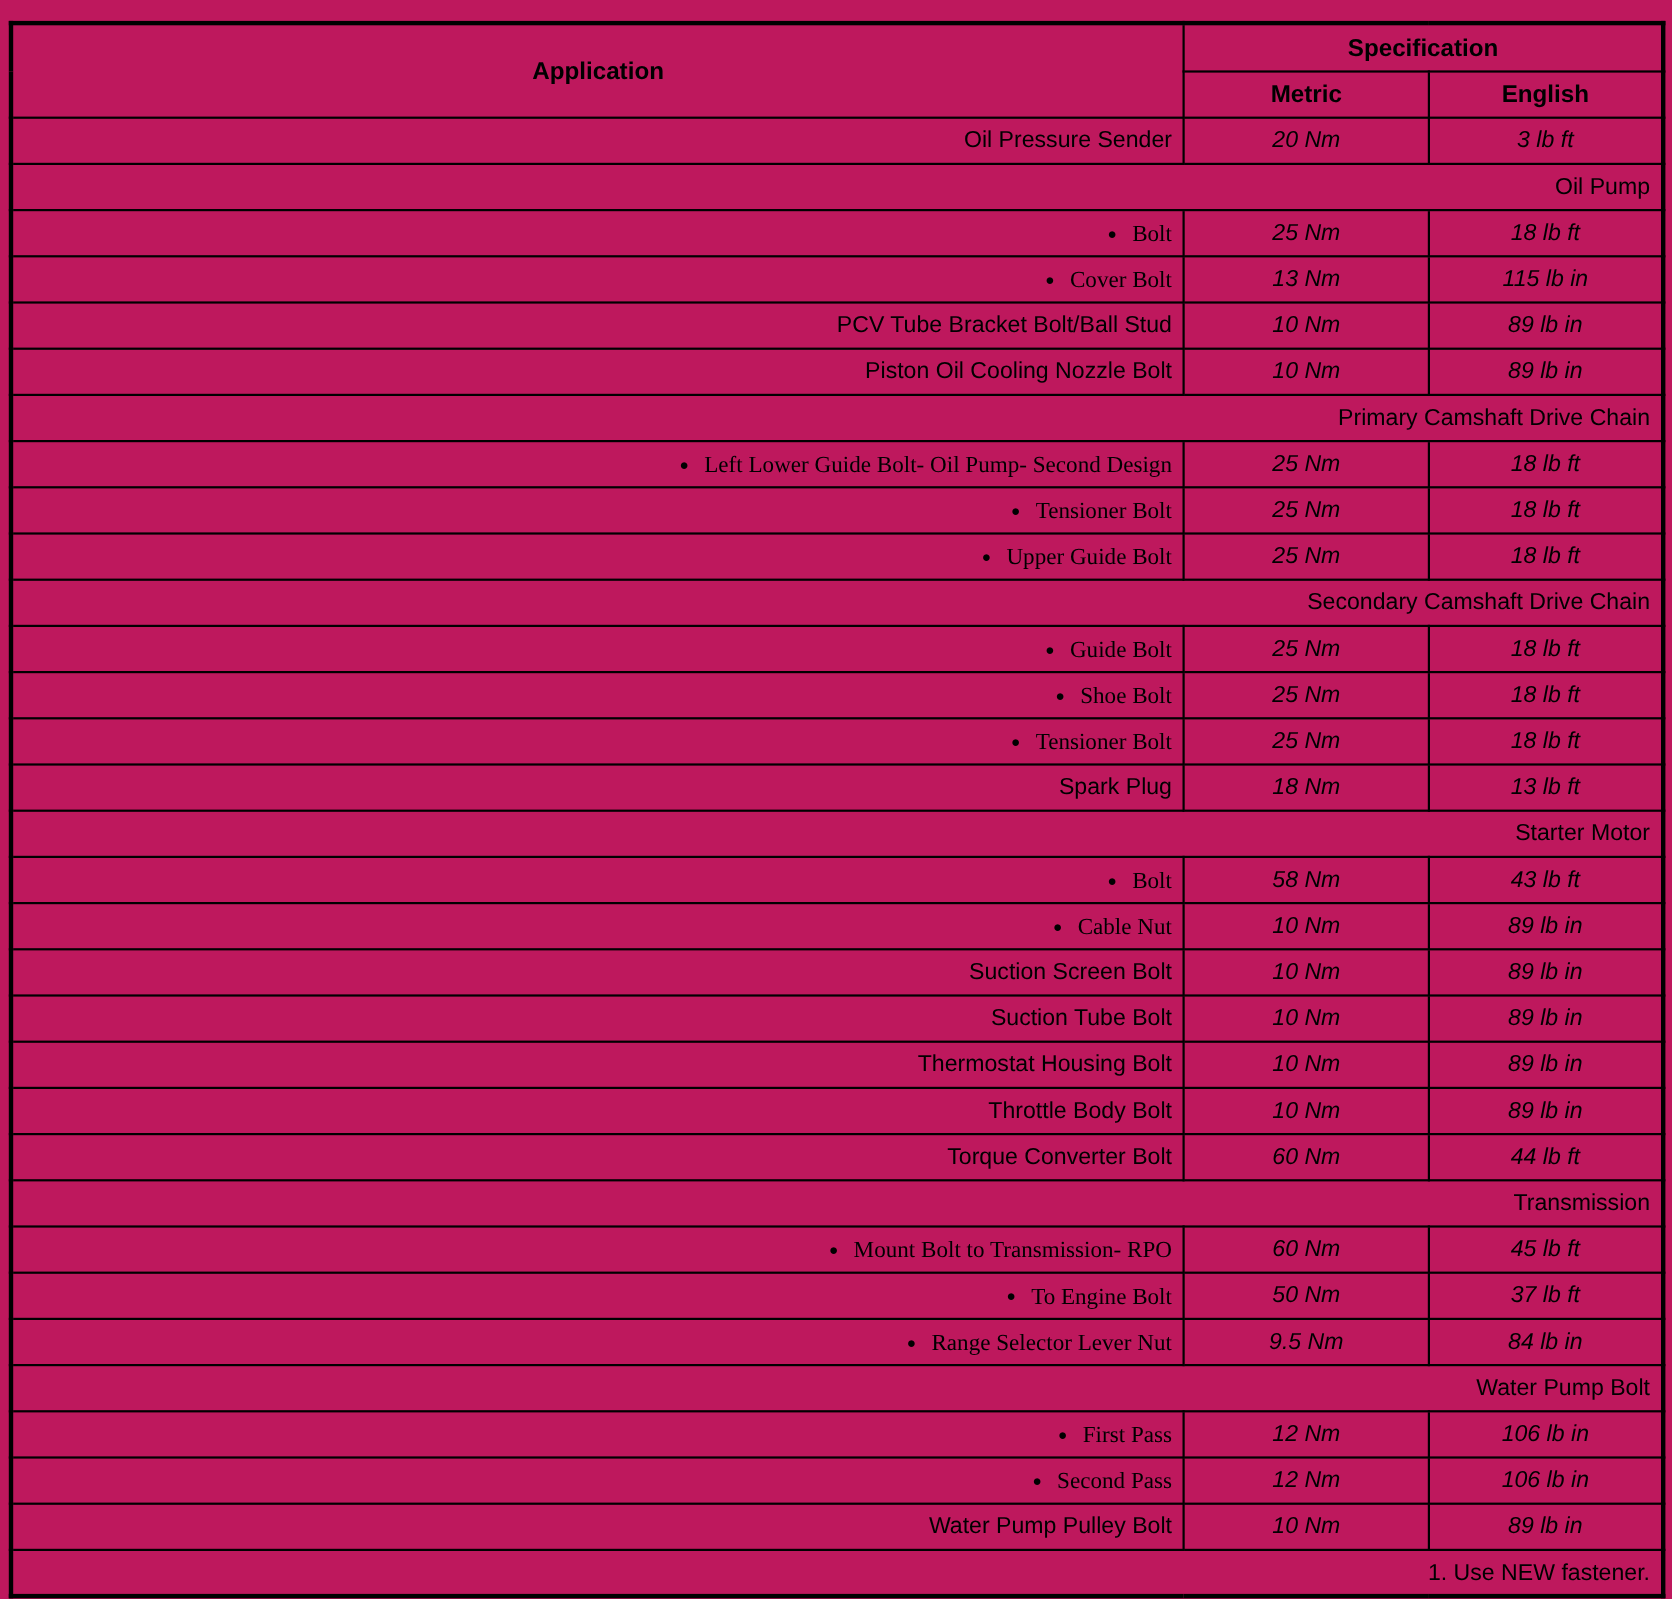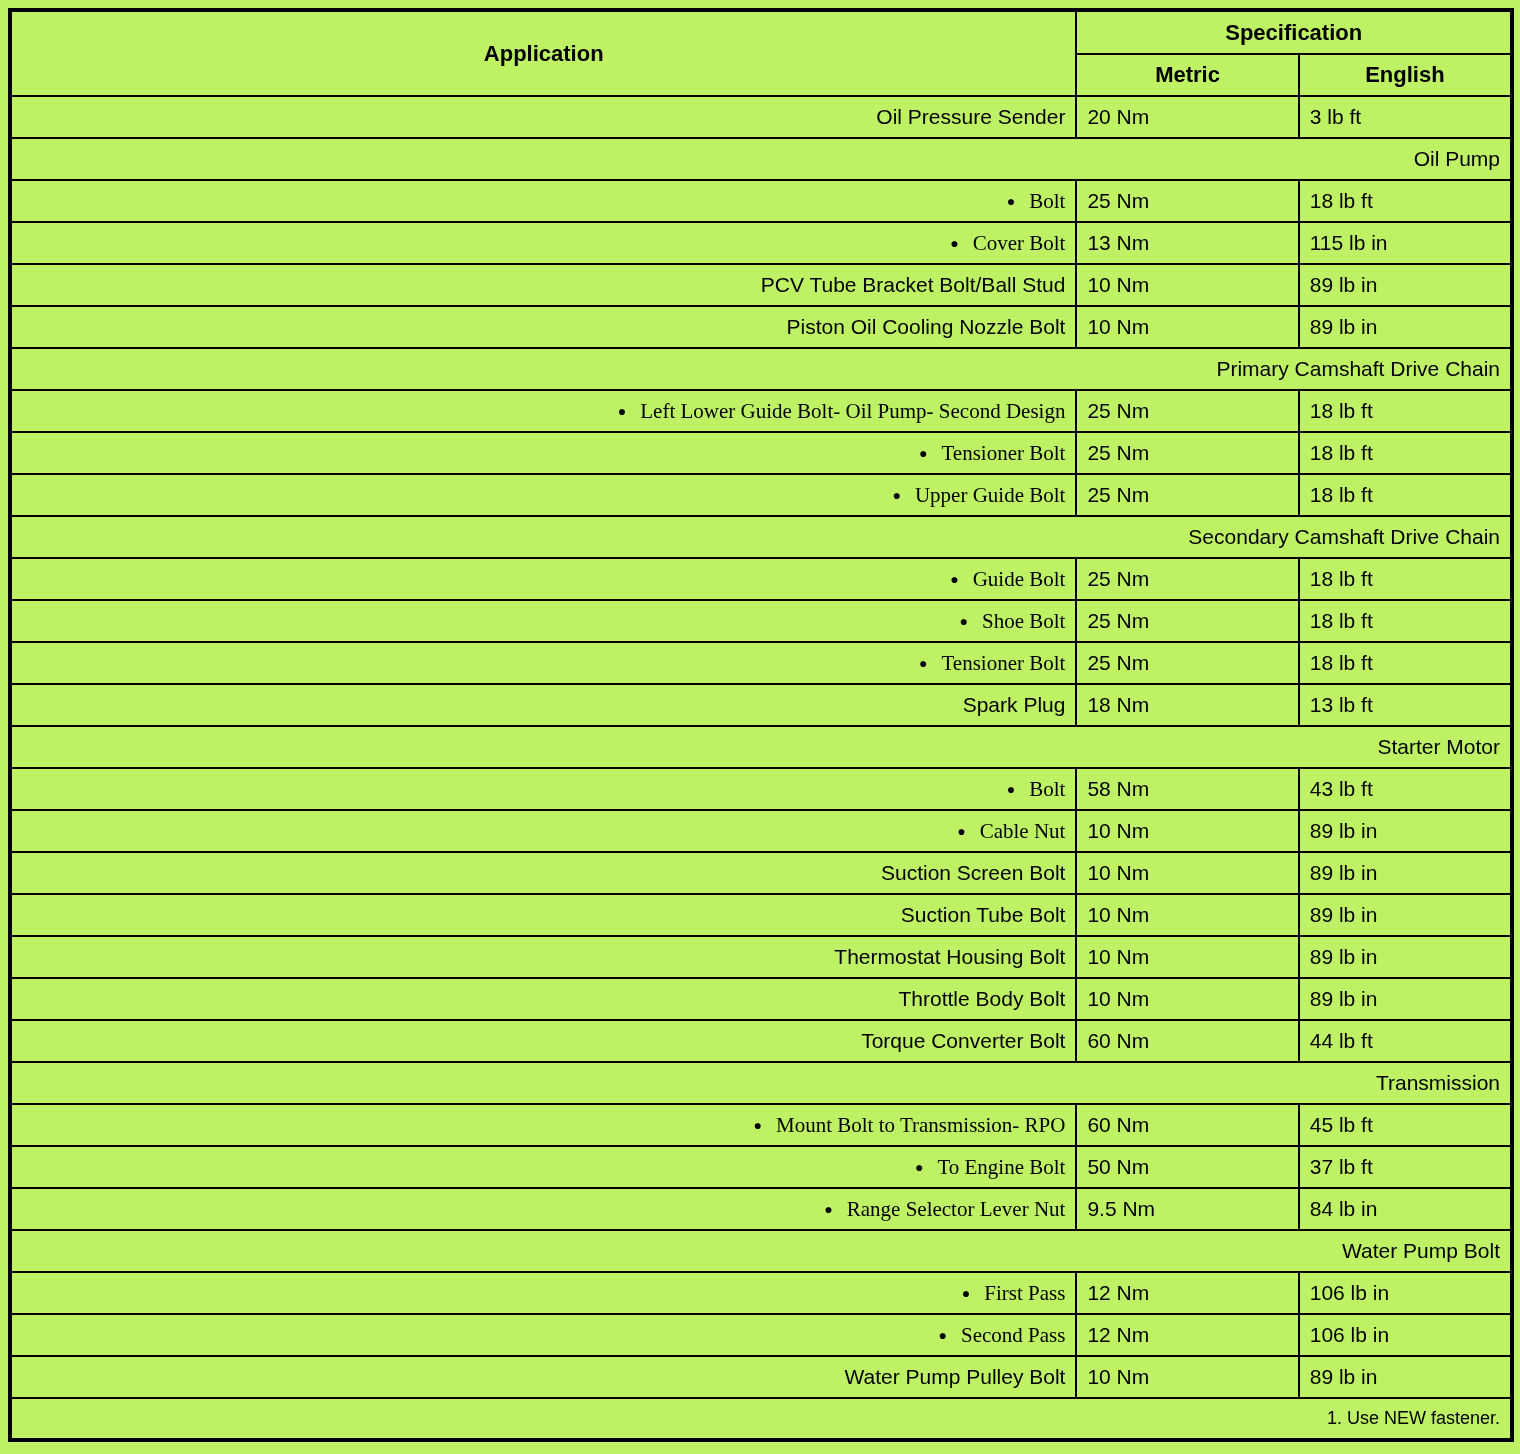--- a/index.html
+++ b/index.html
@@ -5,22 +5,22 @@
   html, body {
     margin: 0;
     padding: 0;
     background: #ffffff;
     font-family: "Liberation Sans", sans-serif;
   }
   .page {
     width: 1520px;
     height: 1454px;
     box-sizing: border-box;
-    padding: 8px 6px 8px 8px;
-    background: #bef264;
+    padding: 19px 6px 8px 8px;
+    background: #be185d;
   }
   table.spec-table {
     width: 100%;
     border-collapse: collapse;
     table-layout: fixed;
     border: 4px solid #000000;
     font-size: 21px;
     color: #000000;
   }
   col.col-app { width: 71.0%; }
@@ -40,34 +40,35 @@
     text-align: center;
     font-size: 22px;
     padding: 0 6px;
   }
   th.spec-head { height: 44px; }
   td.app {
     text-align: right;
     padding-left: 10px;
   }
   td.num {
-    text-align: left;
+    text-align: center;
+    font-style: italic;
   }
   td.bullet-cell {
     padding-left: 30px;
     font-family: Liberation Serif, serif;
   }
   span.bullet {
     display: inline-block;
     font-size: 14px;
     margin-right: 14px;
     vertical-align: 2px;
   }
   td.footnote {
-    font-size: 18px;
+    font-size: 21px;
   }
 </style>
 </head>
 <body>
 
 <div class="page">
   <table class="spec-table">
     <colgroup>
       <col class="col-app">
       <col class="col-metric">

